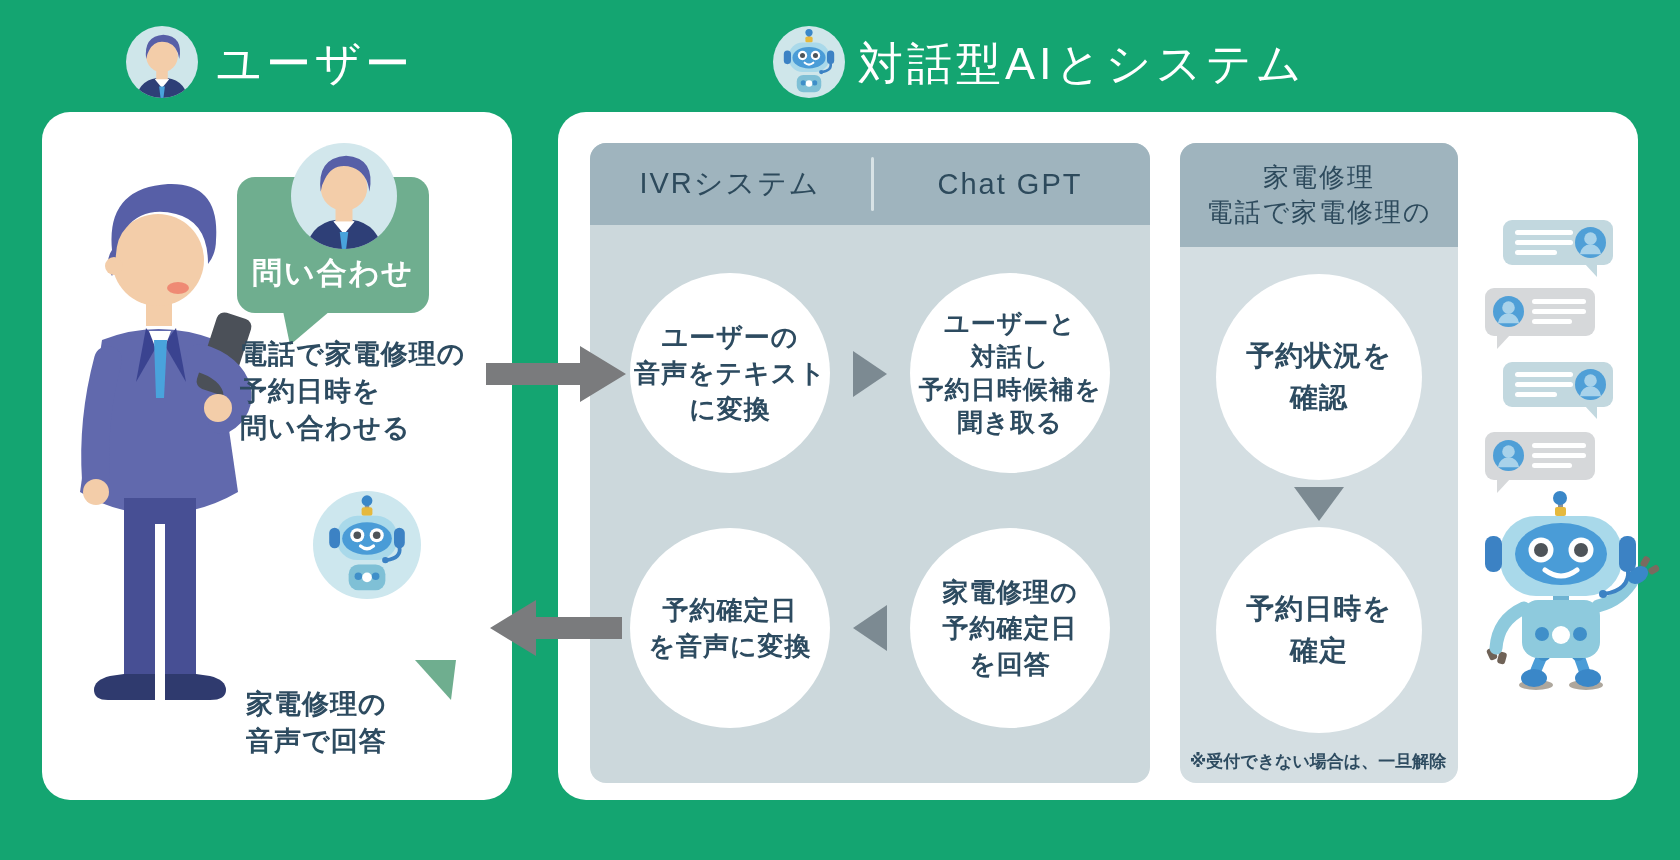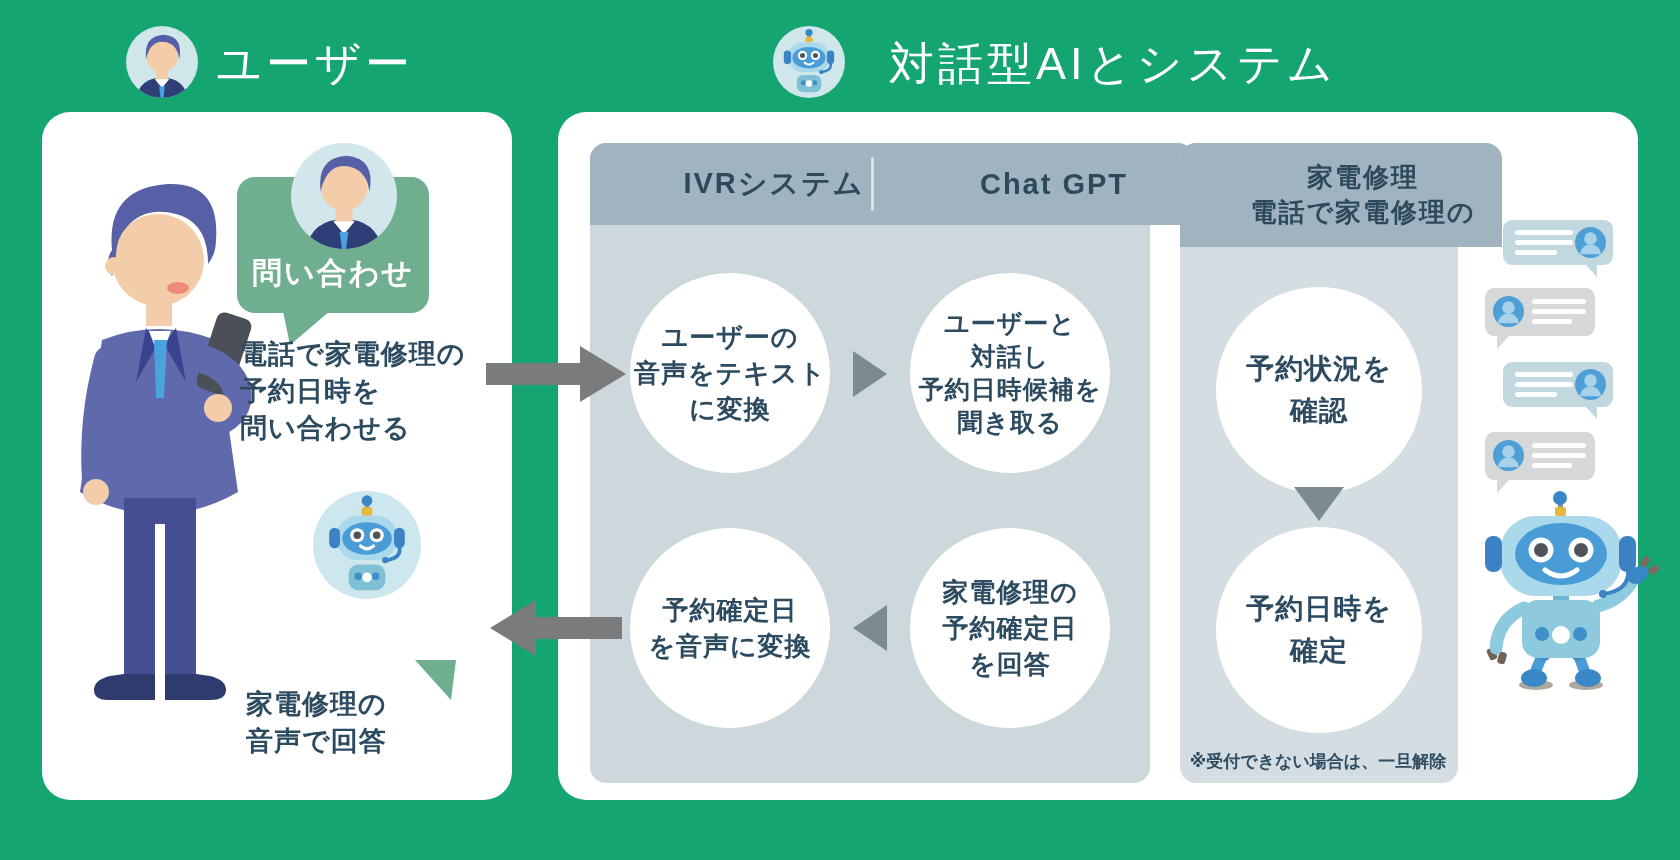--- a/index.html
+++ b/index.html
@@ -33,21 +33,21 @@
     position:absolute; color:#2d4b60; font-size:27px; font-weight:700;
     line-height:37px; letter-spacing:1px; white-space:nowrap;
   }
   
   .sys-box{position:absolute; border-radius:16px;}
   .box-a{background:#ccd8dc;}
   .box-b{background:#d4dee2;}
   .box-header{
     position:absolute; left:0; top:0; width:100%; background:#9fb4be;
     border-radius:16px 16px 0 0; display:flex; align-items:center; justify-content:center;
-    color:#2d4a5c; font-weight:700;padding-left:44px;
+    color:#2d4a5c; font-weight:400;
   }
   .box-a .box-header{height:82px;}
   .box-b .box-header{height:104px; flex-direction:column;}
   .hdr-half{
     width:50%; text-align:center; font-size:29px; letter-spacing:2px; color:#2d4a5c;
   }
   .hdr-divider{
     position:absolute; left:281px; top:14px; width:3px; height:54px;
     background:#d8e3e6; border-radius:2px;
   }
@@ -116,21 +116,21 @@
       <rect x="15" y="34" width="10" height="19" rx="5" fill="#3c82c4"></rect>
       <rect x="75" y="34" width="10" height="19" rx="5" fill="#3c82c4"></rect>
       <path d="M80,52 Q82,62 68,64" stroke="#3c82c4" stroke-width="3.5" fill="none"></path>
       <circle cx="67" cy="64" r="3" fill="#3c82c4"></circle>
       <rect x="33" y="68" width="34" height="24" rx="9" fill="#7fc0d6"></rect>
       <circle cx="42" cy="79" r="3.5" fill="#3f8fc9"></circle>
         <circle cx="58" cy="79" r="3.5" fill="#3f8fc9"></circle>
       <circle cx="50" cy="80" r="4.5" fill="#ffffff"></circle>
     </svg>
   </div>
-  <div class="hdr-label" style="left:858px;top:38px;margin-left:31px;">対話型AIとシステム</div>
+  <div class="hdr-label" style="left:858px;top:38px;">対話型AIとシステム</div>
 
   <div class="panel" style="left:42px;top:112px;width:470px;height:688px;"></div>
 
   <svg class="abs" style="left:50px;top:168px;" width="215" height="560" viewBox="0 0 215 560">
     <rect x="96" y="118" width="26" height="40" fill="#f3cda9"></rect>
     <circle cx="108" cy="92" r="46" fill="#f3cda9"></circle>
     <ellipse cx="128" cy="120" rx="11" ry="6" fill="#ef8a74"></ellipse>
     <path d="M62,82 Q56,20 118,16 Q170,14 166,72 Q166,86 158,96 Q158,54 126,46 Q94,38 76,60 Q64,72 66,100 L62,108 Q54,94 62,82 Z" fill="#575fa7"></path>
     <circle cx="64" cy="98" r="9" fill="#f3cda9"></circle>
     <path d="M52,172 Q108,150 166,172 L188,324 Q150,346 108,346 Q66,346 30,324 Z" fill="#6169ad"></path>
@@ -247,21 +247,21 @@
     <div class="c-line">を回答</div>
   </div>
 
   <div class="sys-box box-b" style="left:1180px;top:143px;width:278px;height:640px;">
     <div class="box-header">
       <div class="box-b-line">家電修理</div>
       <div class="box-b-line">電話で家電修理の</div>
     </div>
   </div>
 
-  <div class="flow-circle r103" style="left:1216px;top:287px;">
+  <div class="flow-circle r103" style="left:1216px;top:274px;">
     <div class="c-line lg">予約状況を</div>
     <div class="c-line lg">確認</div>
   </div>
   <svg class="abs" style="left:1294px;top:487px;" width="50" height="34">
     <polygon points="0,0 50,0 25,34" fill="#7c8a92"></polygon>
   </svg>
   <div class="flow-circle r103" style="left:1216px;top:527px;">
     <div class="c-line lg">予約日時を</div>
     <div class="c-line lg">確定</div>
   </div>

